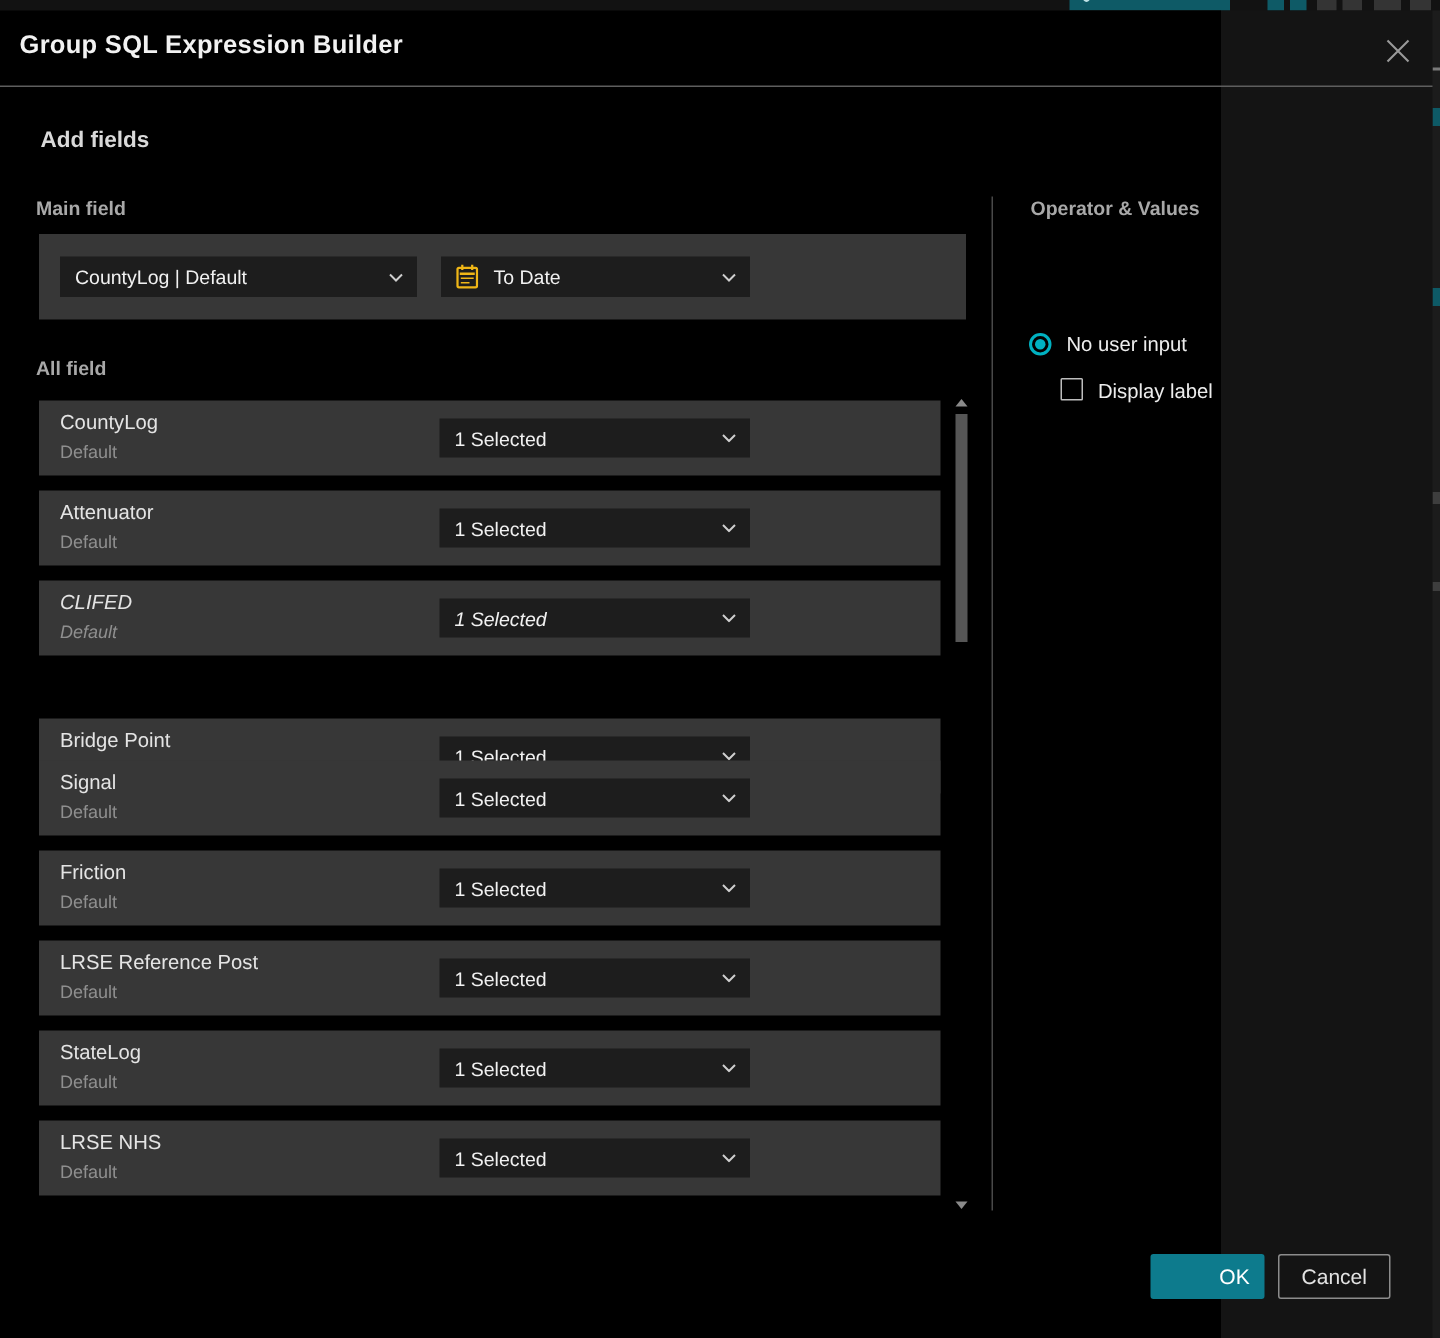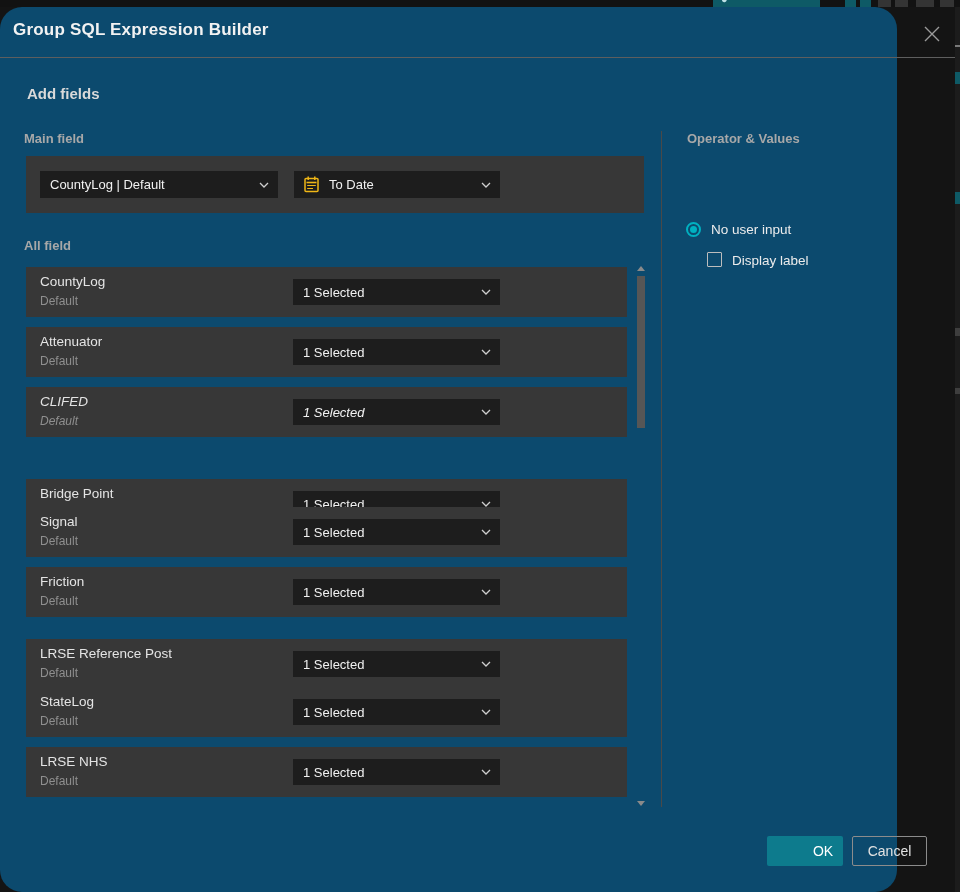--- a/index.html
+++ b/index.html
@@ -12,21 +12,21 @@
   .top-strip { position: absolute; left: 0; top: 0; width: 960px; height: 7px; background: #121212; overflow: hidden; }
   .liveview-frag { position: absolute; left: 713px; top: 0; width: 107px; height: 7px; background: #0e5a66; overflow: hidden; }
   .liveview-frag span { position: absolute; left: 8px; top: -7px; font-size: 11px; color: #bfe2e6; white-space: nowrap; }
   .tiny-blk { position: absolute; top: 0; height: 7px; }
 
   
   .right-strip { position: absolute; left: 955px; top: 7px; width: 5px; height: 885px; background: #1c1c1c; overflow: hidden; }
   .rs-frag { position: absolute; left: 0; width: 5px; }
 
   
-  .dialog { position: absolute; left: 0; top: 7px; width: 897px; height: 885px; background: #0c4a6e; border-radius: 22px; }
+  .dialog { position: absolute; left: 0; top: 7px; width: 814px; height: 885px; background: #000000; }
   .dlg-title { position: absolute; left: 13px; top: 13px; font-size: 17px; font-weight: 600; letter-spacing: .2px; color: #f2f2f2; }
   .close-btn { position: absolute; left: 918px; top: 13px; width: 28px; height: 28px; cursor: pointer; display: flex; align-items: center; justify-content: center; }
   .title-divider { position: absolute; left: 0; top: 50px; width: 955px; height: 1px; background: #5e5e5e; }
 
   .add-fields { position: absolute; left: 27px; top: 78px; font-size: 15px; font-weight: 700; color: #d9d9d9; }
   .sec-label { position: absolute; font-size: 13px; font-weight: 700; color: #a8a8a8; }
 
   .main-panel { position: absolute; left: 26px; top: 149px; width: 618px; height: 57px; background: #373737; }
 
   .dropdown { position: absolute; background: #1d1d1d; height: 27px; display: flex; align-items: center; cursor: pointer; }
@@ -187,21 +187,21 @@
         <div class="row-name">Friction</div>
         <div class="row-sub">Default</div>
         <div class="dropdown row-dd">
           <span class="dd-text">1 Selected</span>
           <svg class="dd-chev" width="10" height="6" viewBox="0 0 10 6">
               <path d="M1 1 L5 5 L9 1" fill="none" stroke="#cfcfcf" stroke-width="1.3"></path>
             </svg>
         </div>
       </div>
 
-      <div class="field-row" style="top:620px;margin-top:12px;">
+      <div class="field-row" style="top:620px;">
         <div class="row-name">LRSE Reference Post</div>
         <div class="row-sub">Default</div>
         <div class="dropdown row-dd">
           <span class="dd-text">1 Selected</span>
           <svg class="dd-chev" width="10" height="6" viewBox="0 0 10 6">
               <path d="M1 1 L5 5 L9 1" fill="none" stroke="#cfcfcf" stroke-width="1.3"></path>
             </svg>
         </div>
       </div>
 

